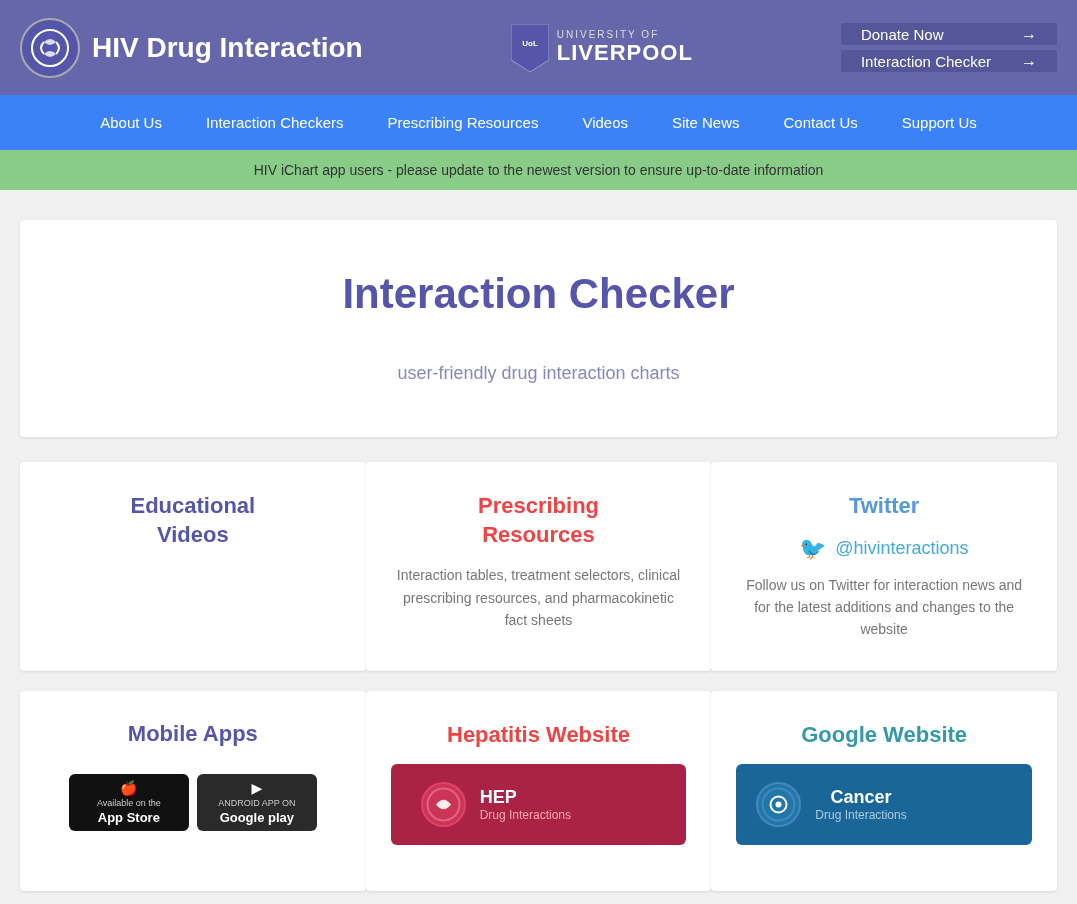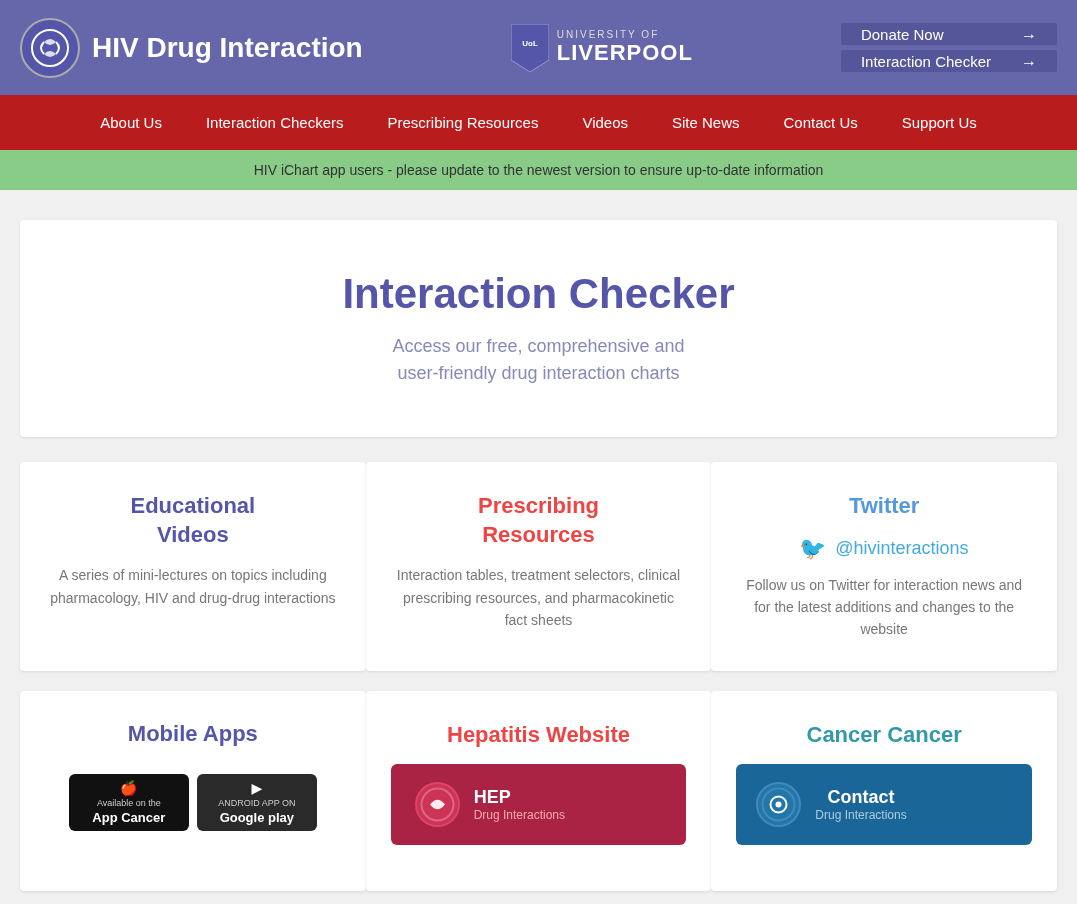--- a/index.html
+++ b/index.html
@@ -77,21 +77,21 @@
       gap: 30px;
       min-width: 200px;
       border-radius: 2px;
     }
     .arrow-right {
       font-size: 16px;
     }
 
     
     .nav {
-      background: #b91c1c;
+      background: #3b82f6;
       display: flex;
       align-items: center;
       justify-content: center;
       gap: 0;
       min-height: 55px;
     }
     .nav-item {
       color: white;
       text-decoration: none;
       padding: 15px 22px;
@@ -211,21 +211,21 @@
       font-size: 14px;
     }
     .app-badge-google {
       background: #2a2a2a;
     }
 
     
     .hep-banner {
       background: #aa2244;
       border-radius: 6px;
-      padding: 18px 24px;
+      padding: 18px 30px;
       display: flex;
       align-items: center;
       gap: 14px;
       margin-top: 5px;
     }
     .hep-icon {
       width: 45px;
       height: 45px;
       border-radius: 50%;
       border: 2px solid #dd4466;
@@ -341,30 +341,29 @@
 
 <div class="banner">
   <span>HIV iChart app users - please update to the newest version to ensure up-to-date information</span>
 </div>
 
 <div class="main">
 
   <div class="hero-card">
     <div class="hero-title">Interaction Checker</div>
     <div class="hero-subtitle">
-      <span>Access our free, comprehensive and</span><br>
+      <br>
       <span>user-friendly drug interaction charts</span>
     </div>
   </div>
 
   <div class="cards-row">
 
     <div class="card">
       <div class="card-title">Educational<br>Videos</div>
-      <div class="card-text">A series of mini-lectures on topics including pharmacology, HIV and drug-drug interactions</div>
     </div>
 
     <div class="card">
       <div class="card-title teal">Prescribing<br>Resources</div>
       <div class="card-text">Interaction tables, treatment selectors, clinical prescribing resources, and pharmacokinetic fact sheets</div>
     </div>
 
     <div class="card">
       <div class="card-title twitter-blue">Twitter</div>
       <div class="twitter-handle">
@@ -377,21 +376,21 @@
   </div>
 
   <div class="cards-row">
 
     <div class="card">
       <div class="card-mobile-title">Mobile Apps</div>
       <div class="app-badges">
         <div class="app-badge">
           <span class="badge-icon">🍎</span>
           <span class="badge-top">Available on the</span>
-          <span class="badge-store">App Cancer</span>
+          <span class="badge-store">App Store</span>
         </div>
         <div class="app-badge app-badge-google">
           <span class="badge-icon">▶</span>
           <span class="badge-top">ANDROID APP ON</span>
           <span class="badge-store">Google play</span>
         </div>
       </div>
     </div>
 
     <div class="card">
@@ -404,31 +403,31 @@
           </svg>
         </div>
         <div class="hep-text">
           <div class="hep-name">HEP</div>
           <div class="hep-sub">Drug Interactions</div>
         </div>
       </div>
     </div>
 
     <div class="card">
-      <div class="card-title" style="color:#3399aa;">Cancer Cancer</div>
+      <div class="card-title" style="color:#3399aa;">Google Website</div>
       <div class="cancer-banner">
         <div class="cancer-icon">
           <svg width="35" height="35" viewBox="0 0 35 35">
             <circle cx="17.5" cy="17.5" r="16" fill="none" stroke="#4488bb" stroke-width="2"></circle>
             <circle cx="17.5" cy="17.5" r="8" fill="none" stroke="white" stroke-width="2"></circle>
             <circle cx="17.5" cy="17.5" r="3" fill="white"></circle>
           </svg>
         </div>
         <div class="cancer-text">
-          <div class="cancer-name">Contact</div>
+          <div class="cancer-name">Cancer</div>
           <div class="cancer-sub">Drug Interactions</div>
         </div>
       </div>
     </div>
 
   </div>
 
 </div>
 
 </body></html>

